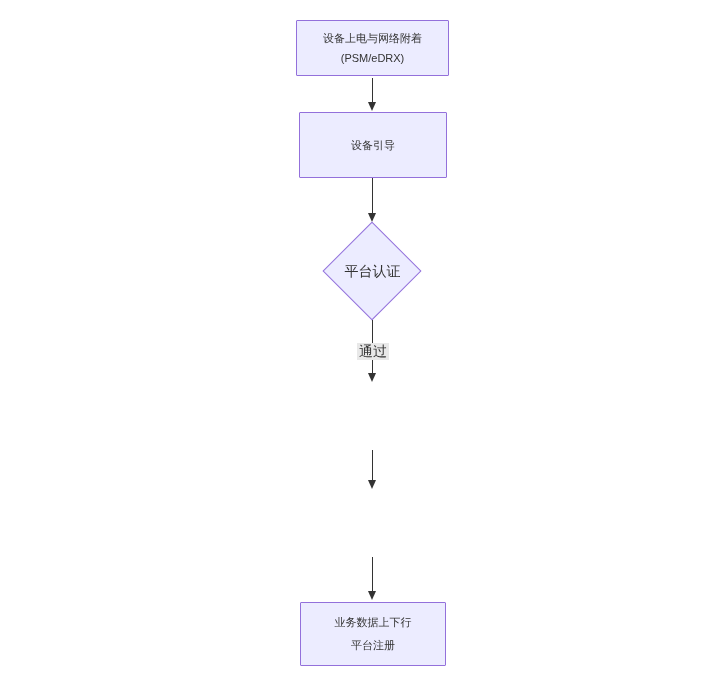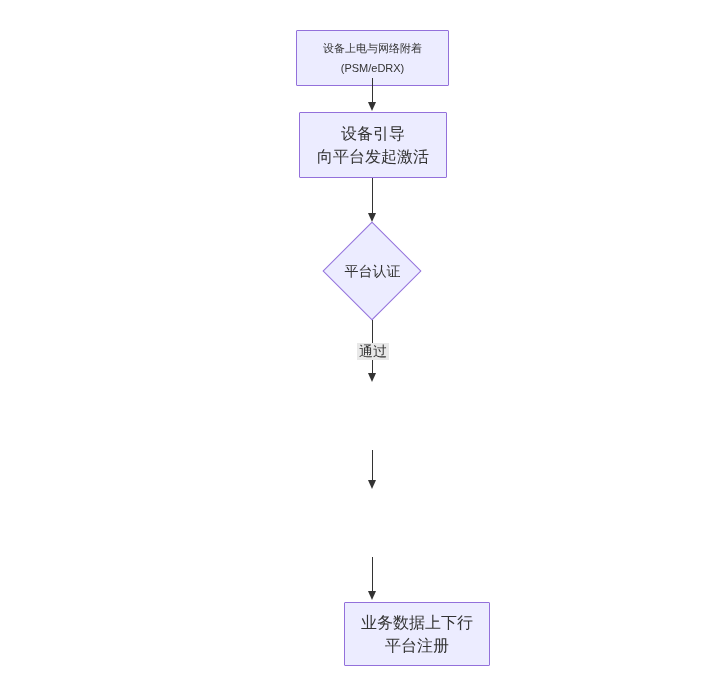--- a/index.html
+++ b/index.html
@@ -20,32 +20,32 @@
     position: absolute;
     box-sizing: border-box;
     background: var(--node-fill, #ECECFF);
     border: 1px solid var(--node-border, #9370DB);
     border-radius: 1px;
     display: flex;
     flex-direction: column;
     align-items: center;
     justify-content: center;
     text-align: center;
-    font-size: 16px;
+    font-size: 11px;
     line-height: 23px;
   }
   .rect-node.small-text {
     font-size: 11px;
     line-height: 20px;
   }
-  .node-1 { left: 296px; top: 30px;  width: 153px; height: 56px; }
+  .node-1 { left: 296px; top: 20px;  width: 153px; height: 56px; }
   .node-2 { left: 299px; top: 112px; width: 148px; height: 66px; }
   .node-4 { left: 296px; top: 383px; width: 153px; height: 67px; }
   .node-5 { left: 296px; top: 490px; width: 152px; height: 67px; }
-  .node-6 { left: 300px; top: 602px; width: 146px; height: 64px; margin-left: 44px; }
+  .node-6 { left: 300px; top: 602px; width: 146px; height: 64px; }
 
   .diamond-wrap {
     position: absolute;
     left: 322px;
     top: 222px;
     width: 101px;
     height: 99px;
   }
   .diamond-shape {
     position: absolute;
@@ -114,21 +114,20 @@
   <div class="rect-node small-text node-1">
     <span>设备上电与网络附着</span>
     <span>(PSM/eDRX)</span>
   </div>
 
   <div class="edge-line edge-1"></div>
   <div class="arrowhead head-1"></div>
 
   <div class="rect-node node-2">
     <span>设备引导</span>
-    <span>向平台发起激活</span>
   </div>
 
   <div class="edge-line edge-2"></div>
   <div class="arrowhead head-2"></div>
 
   <div class="diamond-wrap">
     <div class="diamond-shape"></div>
     <div class="diamond-label">平台认证</div>
   </div>
 

